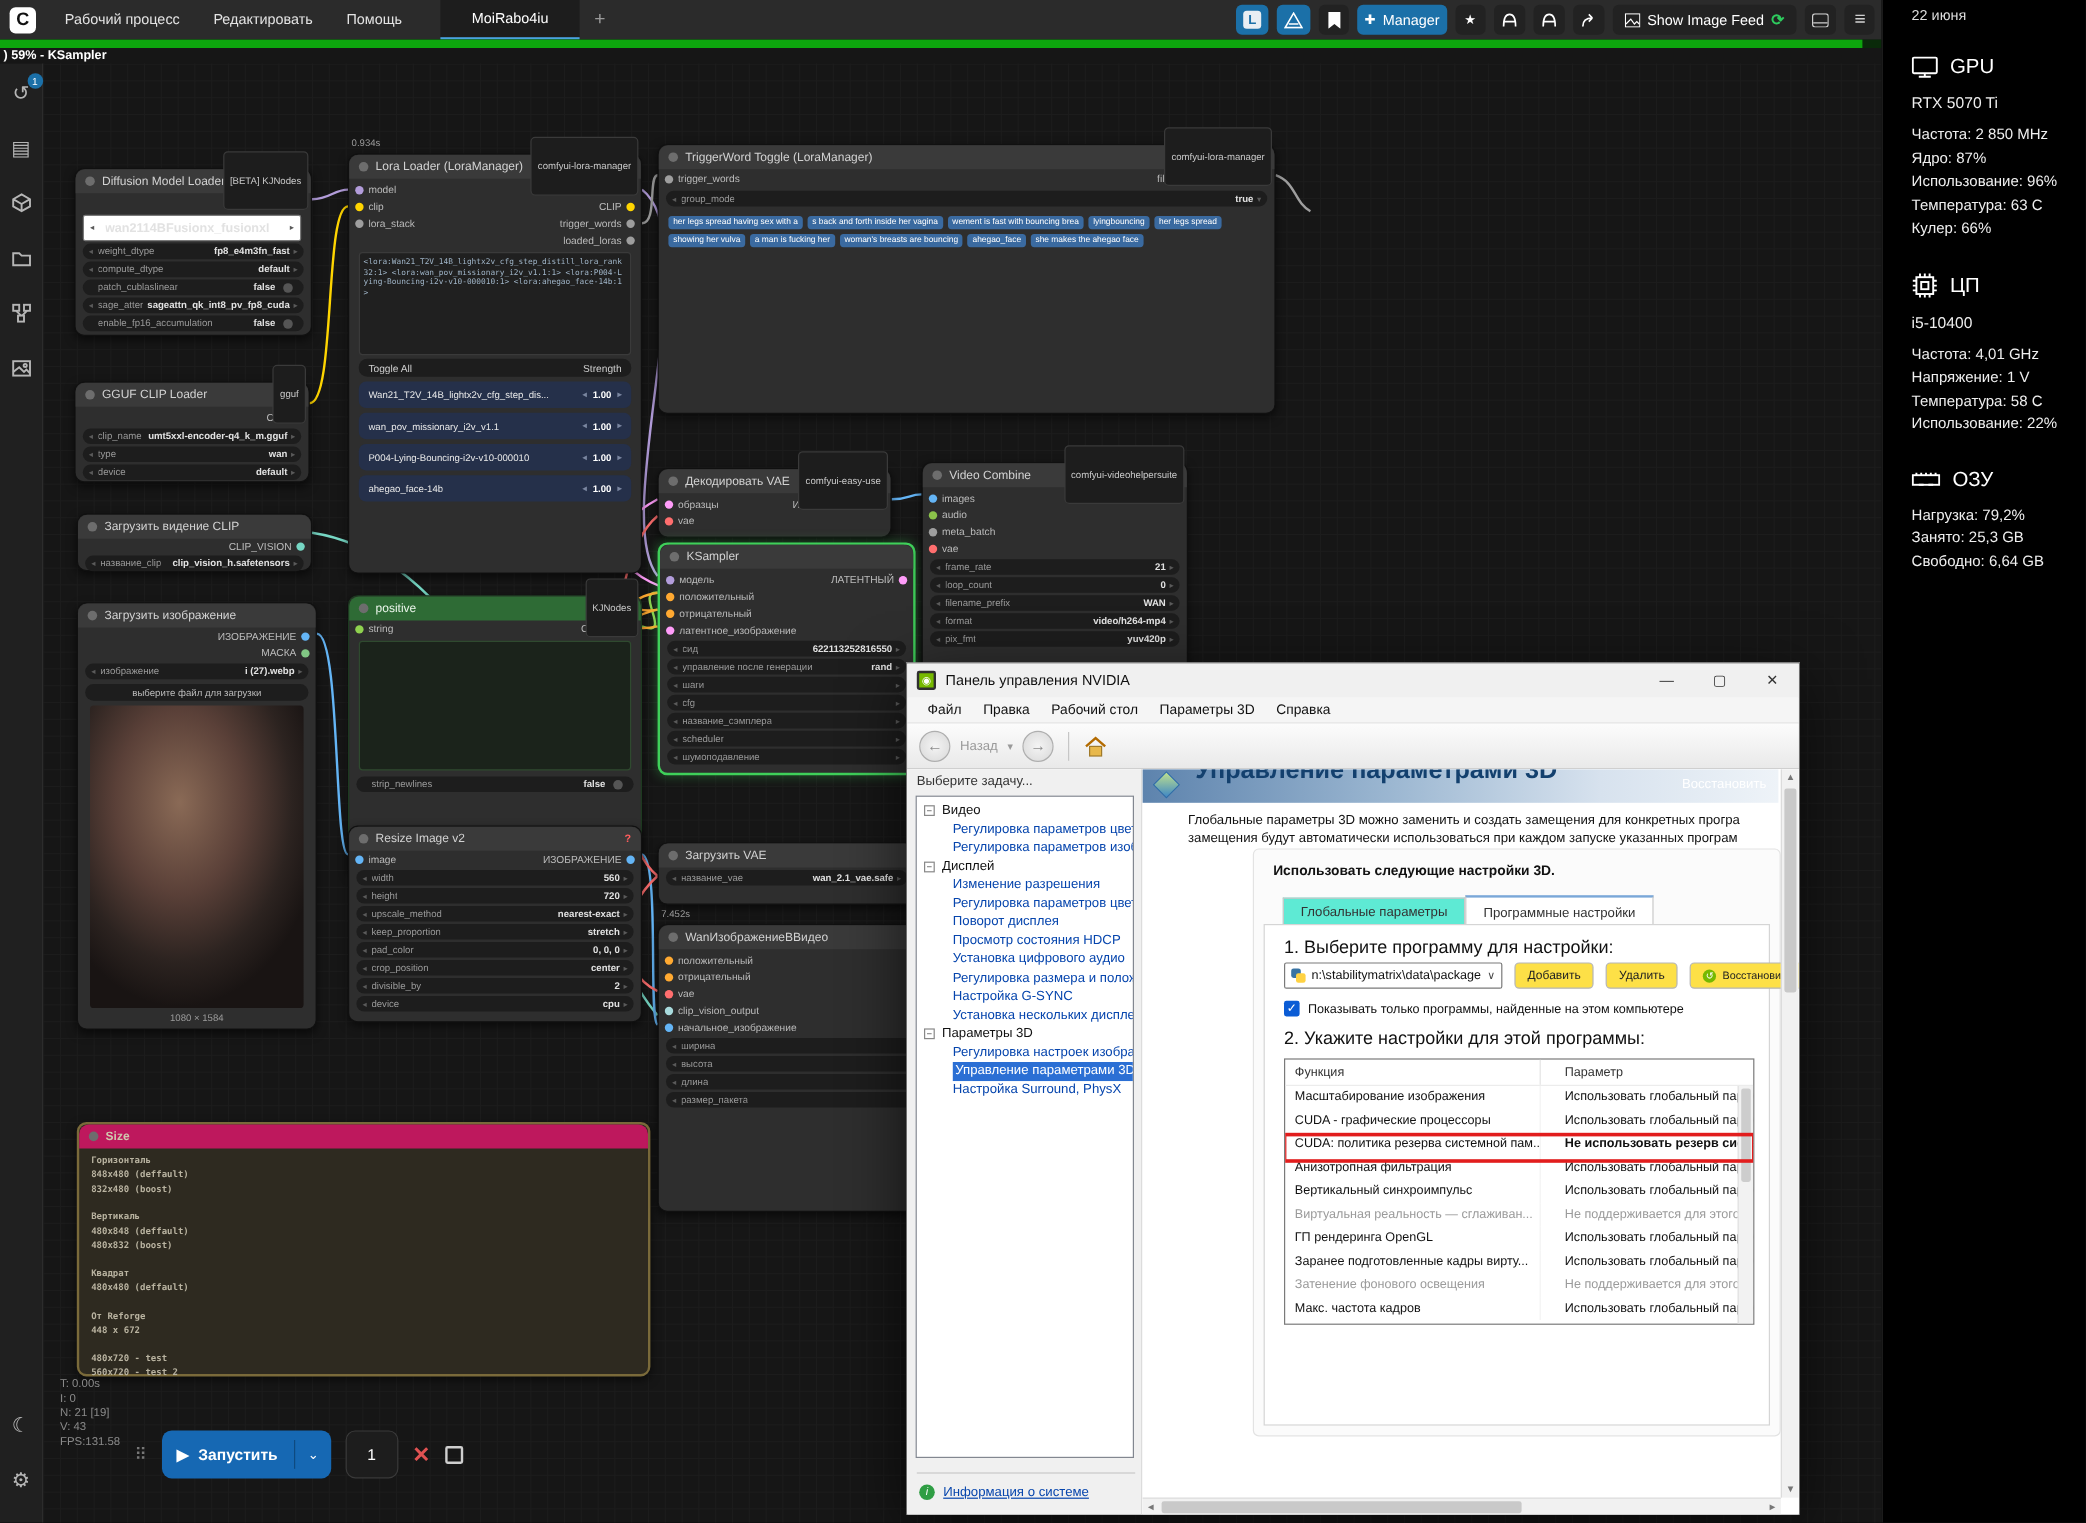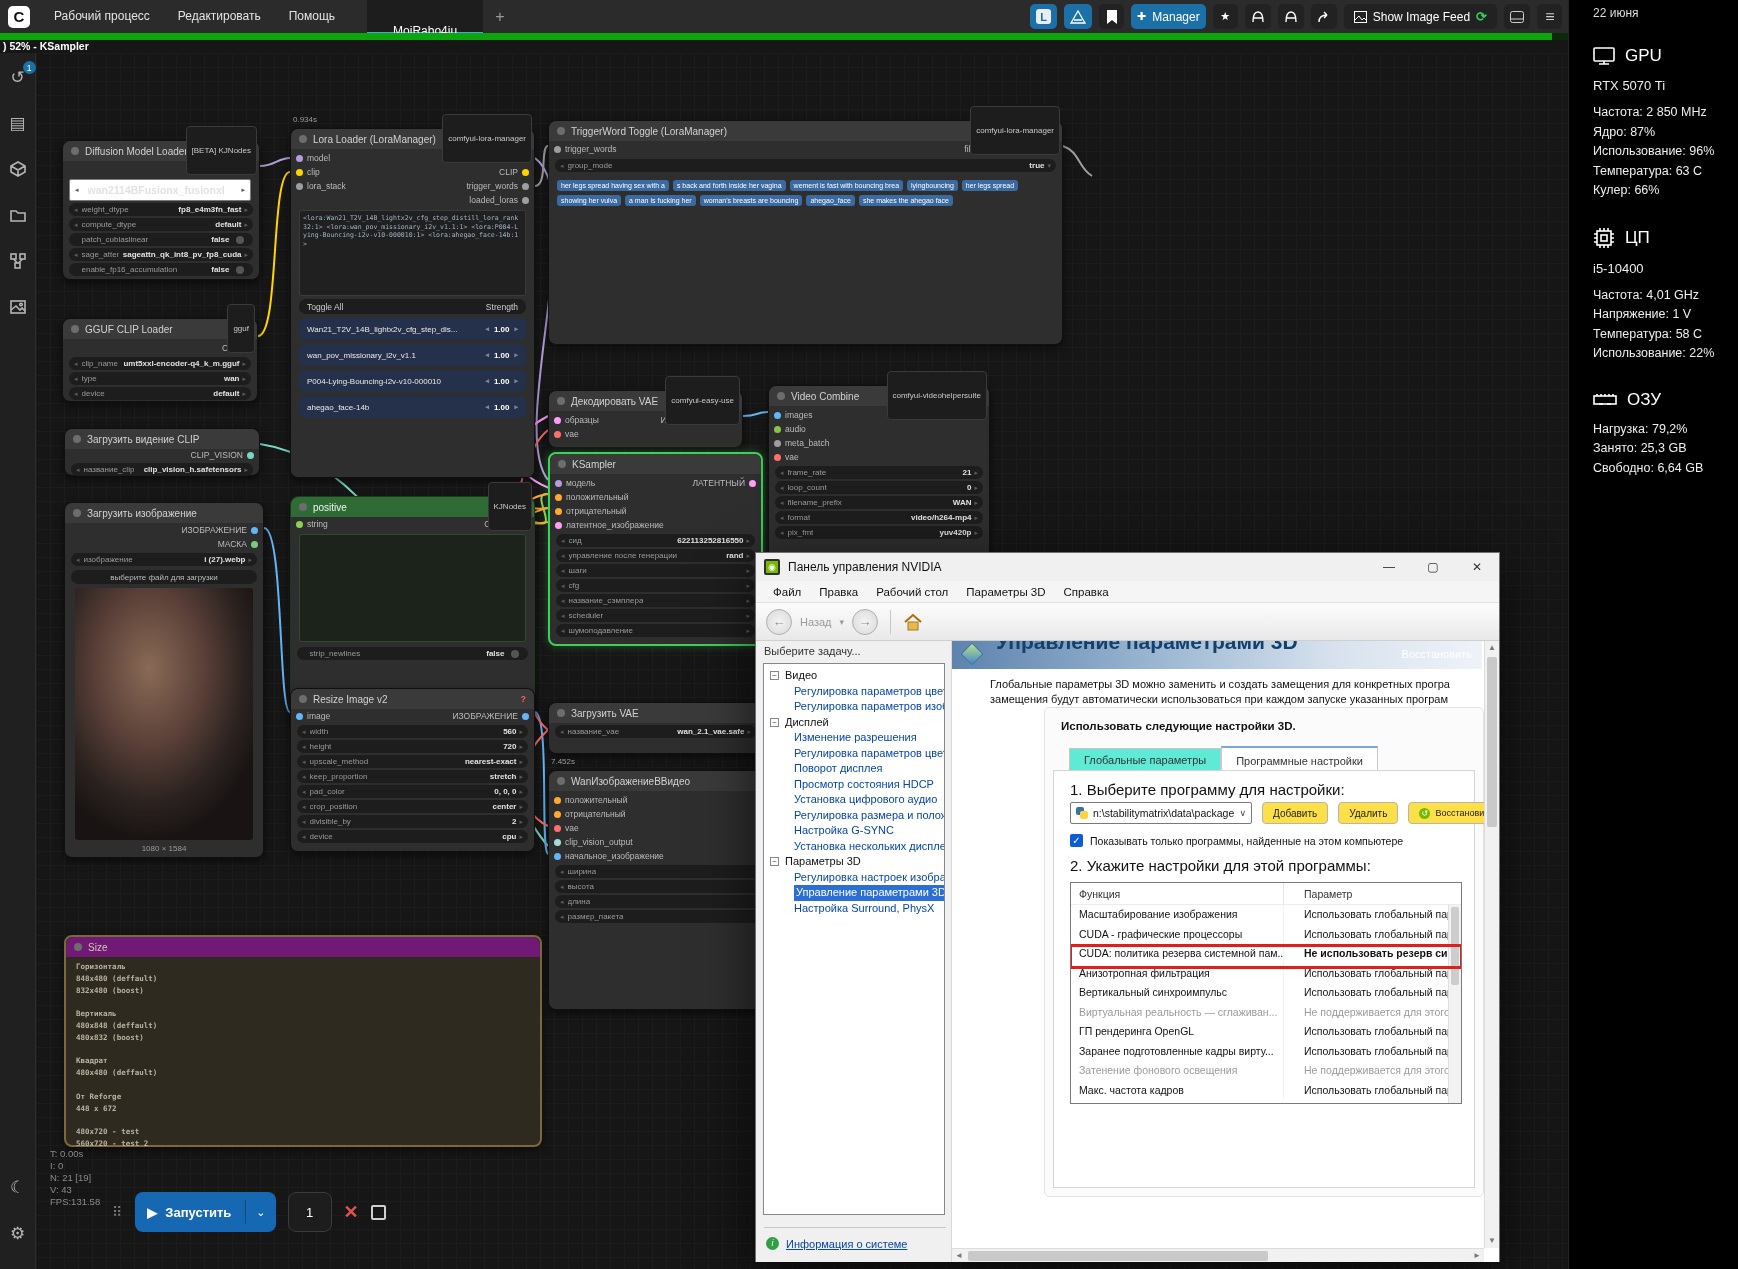--- a/index.html
+++ b/index.html
@@ -4,21 +4,21 @@
 <style>
   html,body{margin:0;padding:0;background:#000;}
   *{box-sizing:border-box;}
   .app{position:relative;width:1738px;height:1269px;overflow:hidden;background:#161616;
        font-family:"Liberation Sans",sans-serif;-webkit-font-smoothing:antialiased;}
 
   
   .topbar{position:absolute;left:0;top:0;width:1568px;height:33px;background:#2b2b2b;display:flex;align-items:center;z-index:40;}
   .logo{width:22px;height:22px;margin:0 10px 0 8px;background:#fff;border-radius:5px;color:#111;font-weight:bold;font-size:15px;display:flex;align-items:center;justify-content:center;}
   .tmenu{color:#e3e3e3;font-size:12px;padding:0 14px;height:33px;line-height:33px;white-space:nowrap;}
-  .wtab{height:33px;line-height:31px;padding:16px 26px;background:#1d1d1d;color:#fff;font-size:12px;border-bottom:2px solid #4aa3df;margin-left:18px;}
+  .wtab{height:33px;line-height:31px;padding:0 26px;background:#1d1d1d;color:#fff;font-size:12px;border-bottom:2px solid #4aa3df;margin-left:18px;}
   .tab-plus{color:#9a9a9a;font-size:16px;padding:0 12px;}
   .tb-right{margin-left:auto;display:flex;align-items:center;gap:7px;padding-right:6px;}
   .tbtn{height:25px;min-width:25px;border-radius:5px;display:flex;align-items:center;justify-content:center;font-size:11px;color:#fff;padding:0 6px;background:#222;}
   .tbtn.blue{background:#1b70a8;}
   .tbtn .wsq{width:15px;height:15px;background:#e8eef3;border-radius:3px;color:#1b70a8;font-weight:bold;font-size:11px;display:flex;align-items:center;justify-content:center;}
   .tbtn svg{display:block;}
   .sif{gap:6px;font-size:12px;padding:0 10px;}
   .sif .rot{color:#2ecc5e;font-weight:bold;font-size:13px;}
   .burger{color:#cfcfcf;font-size:16px;letter-spacing:-1px;}
 
@@ -68,21 +68,21 @@
   .widget.toggle .arr{visibility:hidden;}
   .widget.toggle .tdot{display:block;}
   .widget.combo .lab{color:#e2e2e2;font-weight:bold;}
   .nbutton{margin:2px 6px;height:14px;background:#1d1d1d;border-radius:7px;color:#bbb;font-size:8px;display:flex;align-items:center;justify-content:center;}
   .img-ph{margin:4px 10px;height:252px;border-radius:3px;
           background:radial-gradient(120px 170px at 42% 32%,#8a6a56,#5a4038 45%,#2c2320 78%,#191413);}
   .img-cap{text-align:center;font-size:8px;color:#9a9a9a;}
   .sizepre{margin:4px 10px;font-family:"DejaVu Sans Mono",monospace;font-size:7.5px;line-height:11.8px;
            font-weight:bold;color:#b9b3a0;white-space:pre-line;}
   .node.size-node{background:#2e2a20;border:2px solid #7a6a3a;}
-  .node.size-node .nhead{background:#701a75;color:#cfc7ad;}
+  .node.size-node .nhead{background:#be185d;color:#cfc7ad;font-weight:bold;}
   .loratext{margin:3px 8px;height:86px;background:#202020;border:1px solid #3a3a3a;border-radius:3px;padding:3px;
             font-family:"DejaVu Sans Mono",monospace;font-size:6.5px;line-height:8.5px;color:#9fb4c7;overflow:hidden;word-break:break-all;}
   .lrow-head{margin:3px 8px;height:15px;background:#1d1d1d;border-radius:7px;display:flex;align-items:center;justify-content:space-between;
              padding:0 8px;font-size:8.5px;color:#cfcfcf;}
   .lentry{margin:4px 8px;height:22px;background:#25304a;border-radius:6px;display:flex;align-items:center;padding:0 8px;color:#e8e8e8;font-size:8px;}
   .lentry .lname{white-space:nowrap;overflow:hidden;}
   .lentry .lval{margin-left:auto;display:flex;gap:5px;align-items:center;color:#fff;font-weight:bold;}
   .lentry .arr{color:#7a86a0;font-size:7px;}
   .node.green .nhead{background:#2e6b35;color:#eaf5ea;}
   .node.green{border-color:#1d3a20;}
@@ -988,21 +988,21 @@
             <rect x="0.5" y="0.5" width="13" height="11" rx="2" stroke="#cfcfcf" fill="none"></rect>
             <path d="M1 8 H13" stroke="#cfcfcf"></path>
           </svg>
         </div>
       <div class="tbtn burger">≡</div>
     </div>
   </div>
   <div class="pbar">
       <div class="pbar-fill"></div>
     </div>
-  <div class="plabel">) 52% - KSampler</div>
+  <div class="plabel">) 59% - KSampler</div>
 
   <div class="win">
     <div class="wtitle">
       <span class="nvico">◉</span>
       <span>Панель управления NVIDIA</span>
       <div class="wctrl">
         <span class="wc">—</span>
         <span class="wc">▢</span>
         <span class="wc">✕</span>
       </div>

